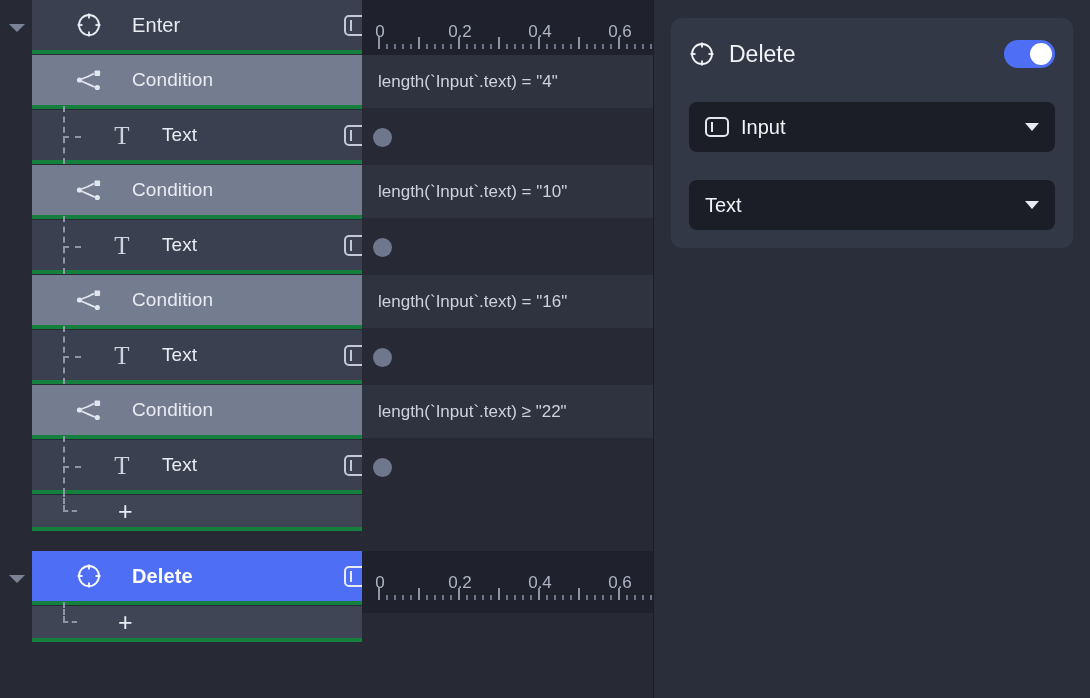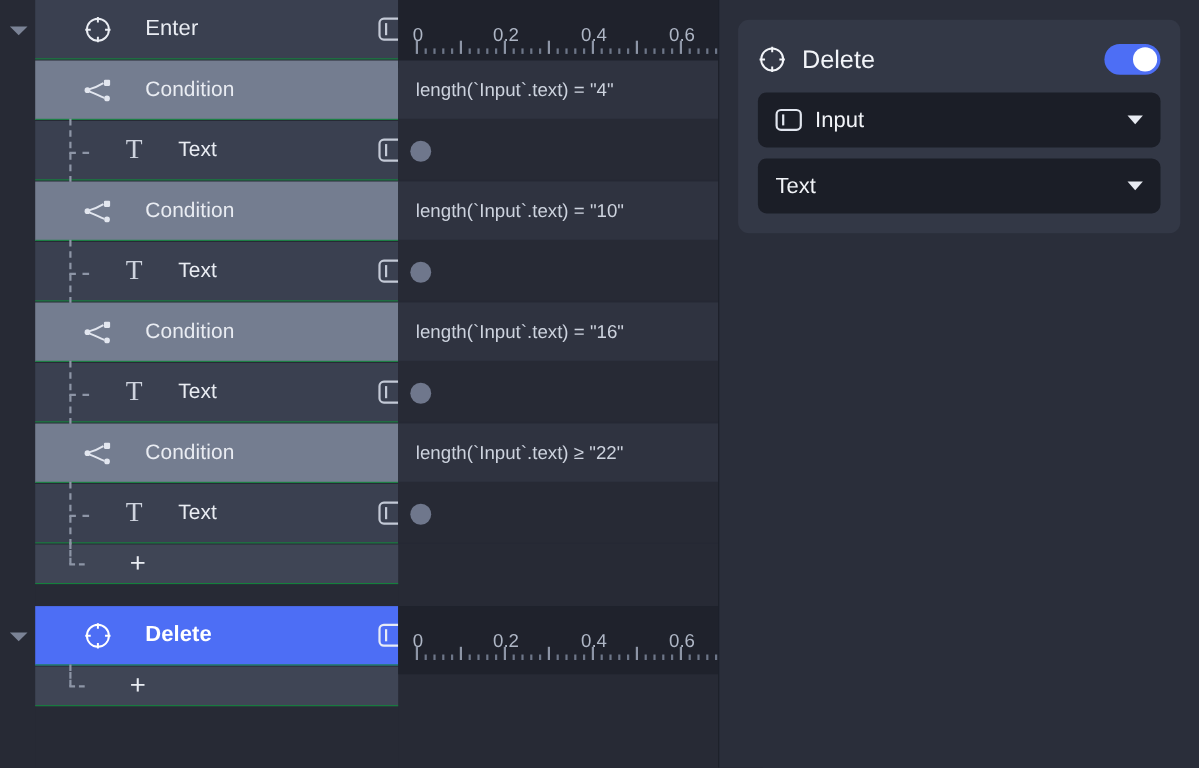--- a/index.html
+++ b/index.html
@@ -50,21 +50,21 @@
     border-left: 8px solid transparent;
     border-right: 8px solid transparent;
     border-top: 8px solid #7b8396;
   }
 
   
   .row {
     position: absolute; left: 0;
     width: 358px; height: 54px;
     display: flex; align-items: center;
-    border-bottom: 1px solid #15803d;
+    border-bottom: 4px solid #15803d;
     gap: 16px;
   }
   .row.lvl0  { background: #3a4050; }
   .row.cond  { background: #747d90; }
   .row.leaf  { background: #3a4050; }
   .row.add   { background: #3f4555; }
   .row.sel   { background: #4d6ef5; }
 
   .row-label {
     font-size: 19px; color: #e9ecf2;
@@ -193,21 +193,21 @@
     width: 51px; height: 28px; border-radius: 14px;
     background: #4d6ef5; position: relative; cursor: pointer;
   }
   .toggle .knob {
     position: absolute; right: 3px; top: 3px;
     width: 22px; height: 22px; border-radius: 50%;
     background: #ffffff;
   }
   .dropdown {
     position: relative;
-    height: 50px; margin-top: 10px;
+    height: 50px; margin-top: 28px;
     background: #1b1e27; border-radius: 8px;
     display: flex; align-items: center;
     padding: 0 16px; cursor: pointer; justify-content: flex-end;
   }
   .dd-label { font-size: 20px; color: #f2f4f8; }
   .dd-ico {
     width: 24px; height: 20px; flex: 0 0 24px;
     border: 2px solid #e2e6ef; border-radius: 5px;
     position: relative; margin-right: 12px;
   }

